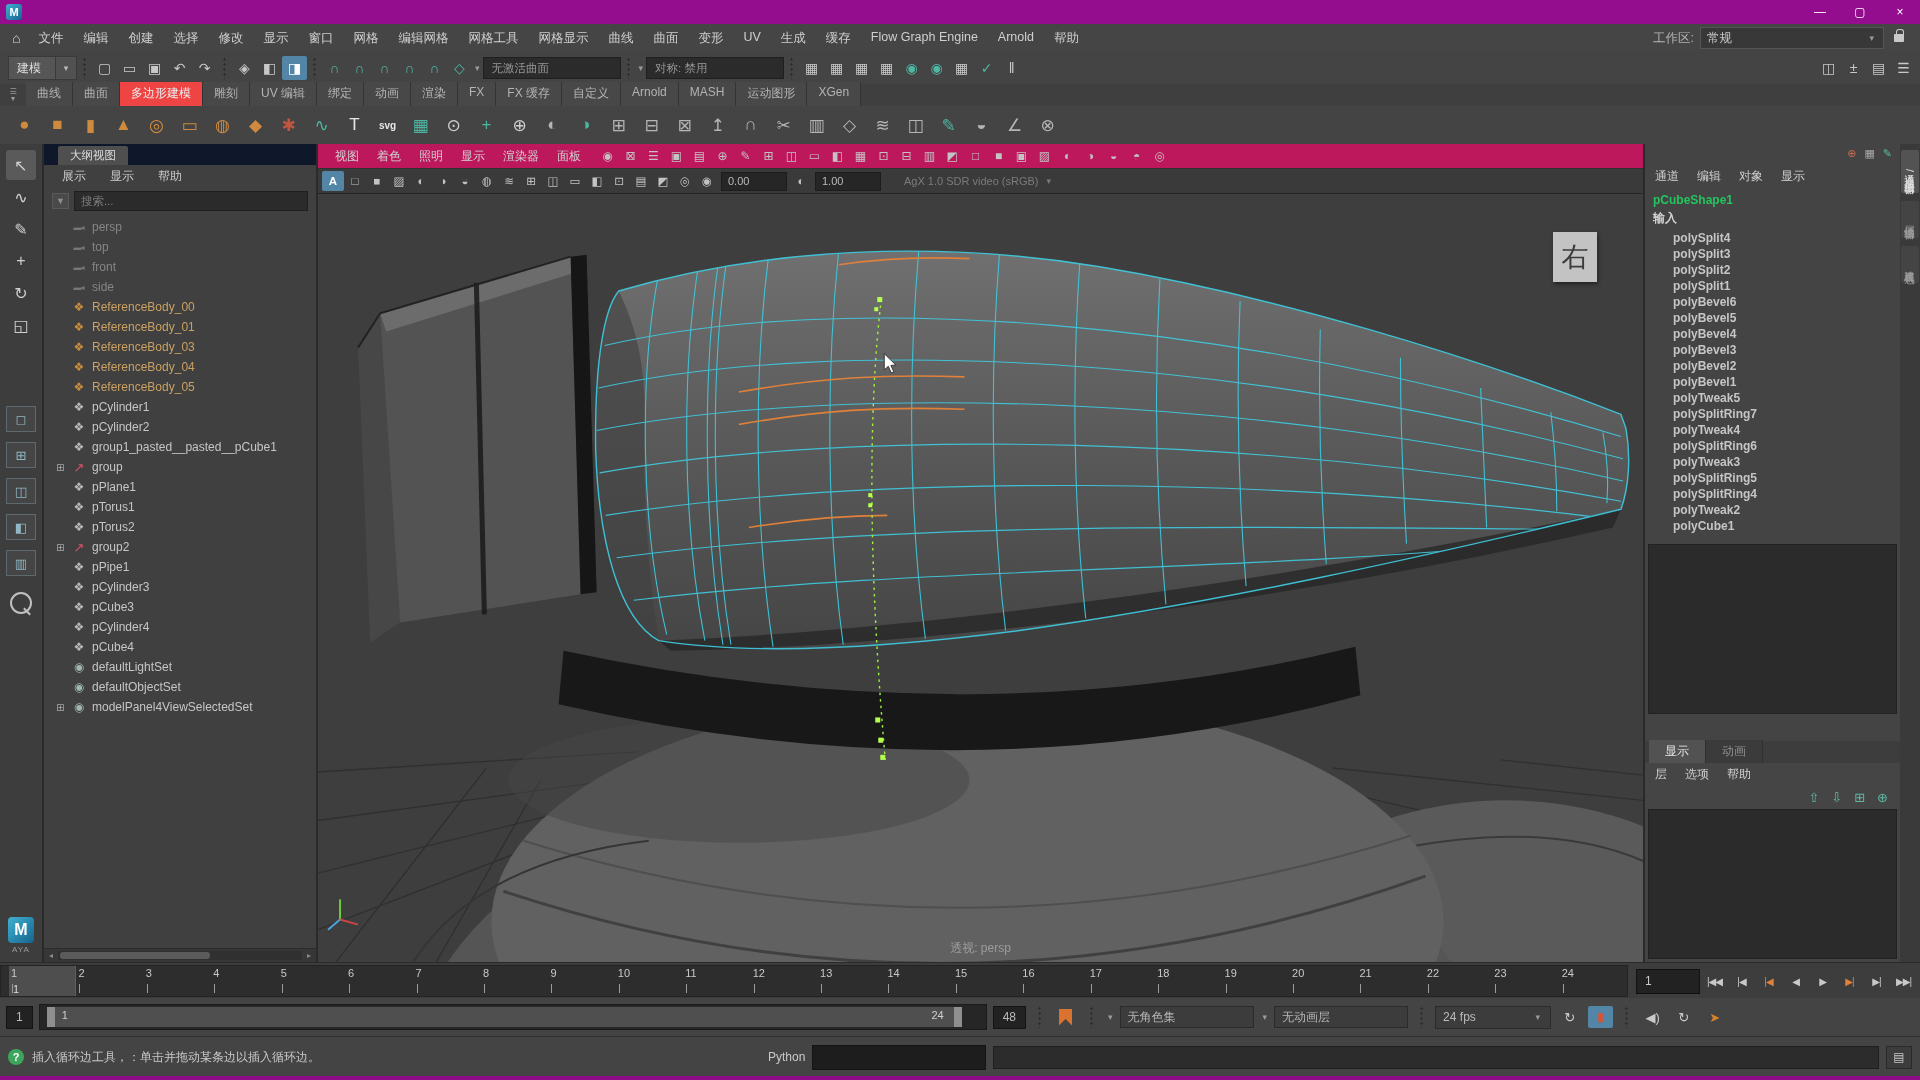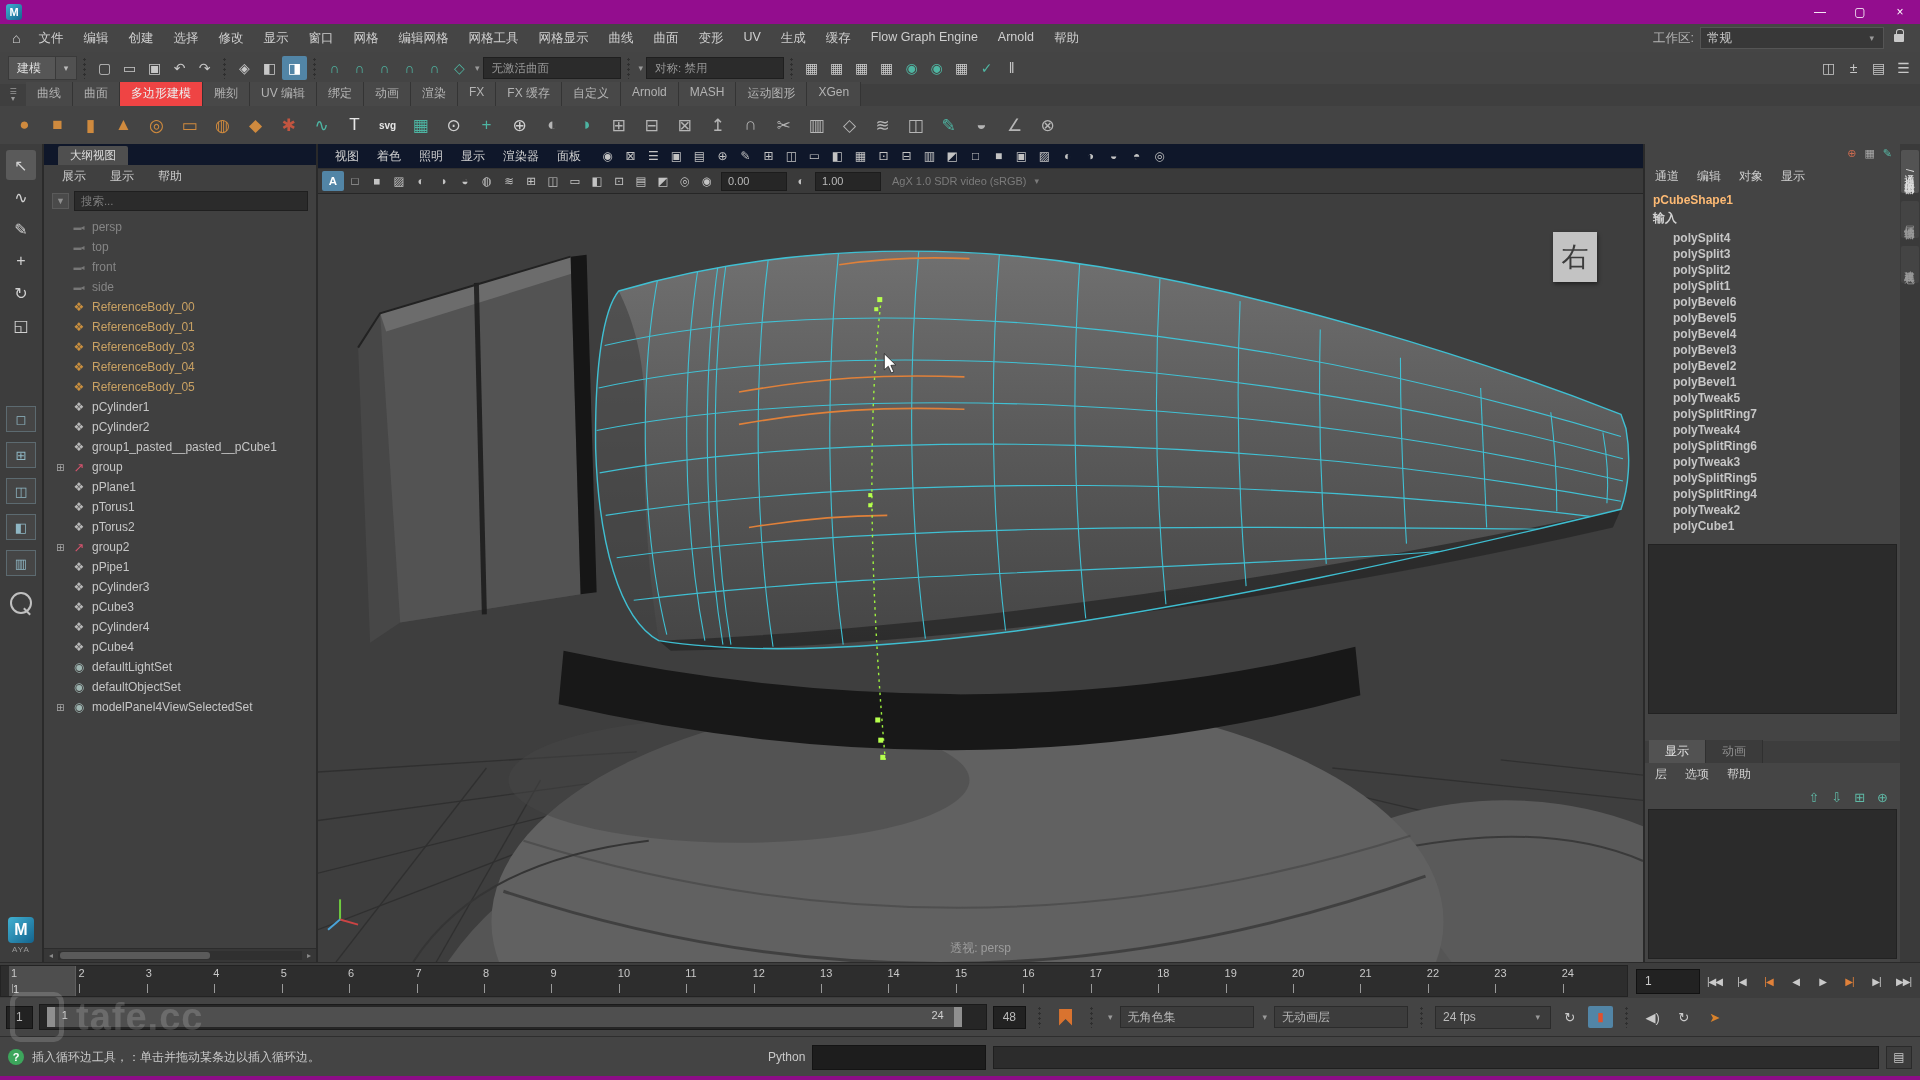--- a/index.html
+++ b/index.html
@@ -79,40 +79,40 @@
   .oitem.ref{color:#c9a163;} .oitem.ref .oicon{color:#c98f3f;}
   .oitem.grp .oicon{color:#d6536d;font-size:13px;}
   .oitem.set .oicon{color:#9fb6b2;}
   .o-scroll{height:13px;background:#373737;display:flex;align-items:center;border-top:1px solid #2c2c2c;}
   .o-scroll .sarr{width:14px;text-align:center;color:#8a8a8a;font-size:8px;}
   .o-scroll .strack{flex:1;height:9px;background:#303030;position:relative;}
   .o-scroll .sthumb{position:absolute;left:2px;top:1px;bottom:1px;width:150px;background:#5a5a5a;border-radius:3px;}
 
   
   .viewport{flex:1;display:flex;flex-direction:column;background:#3e3e3e;border-right:2px solid #2a2a2a;min-width:0;}
-  .vp-menus{height:24px;background:#0f172a;display:flex;align-items:center;font-size:12px;color:#cfcfcf;padding-left:8px;border-bottom:1px solid #303030;}
+  .vp-menus{height:24px;background:#be185d;display:flex;align-items:center;font-size:12px;color:#cfcfcf;padding-left:8px;border-bottom:1px solid #303030;}
   .vp-mitem{padding:0 9px;white-space:nowrap;}
   .vp-iconstrip{display:flex;margin-left:6px;}
   .vpi{width:23px;height:20px;display:flex;align-items:center;justify-content:center;color:#c3c3c3;font-size:12px;}
   .vp-bar2{height:24px;background:#3a3a3a;border-bottom:1px solid #262626;display:flex;align-items:center;padding-left:4px;font-size:11px;}
   .vpi2{width:22px;height:20px;display:flex;align-items:center;justify-content:center;color:#c3c3c3;font-size:11.5px;border-radius:2px;}
   .vpi2.active{background:#5285a6;color:#fff;font-weight:bold;}
   .vp-field{width:52px;height:17px;background:#262626;border:1px solid #1c1c1c;color:#b9b9b9;display:flex;align-items:center;padding:0 6px;margin:0 3px;}
-  .vp-trans{color:#7b7b7b;margin-left:8px;display:flex;align-items:center;gap:8px;}
+  .vp-trans{color:#7b7b7b;margin-left:20px;display:flex;align-items:center;gap:8px;}
   .vp-canvas{flex:1;position:relative;overflow:hidden;}
   .vp-canvas svg{position:absolute;inset:0;width:100%;height:100%;}
   .view-badge{position:absolute;right:46px;top:38px;width:44px;height:50px;background:rgba(206,206,206,.92);color:#3c3c3c;
               display:flex;align-items:center;justify-content:center;font-size:27px;box-shadow:1px 2px 4px rgba(0,0,0,.45);}
   .cam-label{position:absolute;bottom:5px;left:50%;transform:translateX(-50%);color:#9c9c9c;font-size:12px;}
 
   
   .channel{width:255px;background:#444;display:flex;flex-direction:column;font-size:12px;}
   .ch-top{height:18px;display:flex;justify-content:flex-end;gap:8px;padding:3px 8px 0;font-size:11px;}
   .ch-menus{height:22px;display:flex;gap:18px;padding-left:10px;align-items:center;color:#cfcfcf;}
-  .ch-node{font-weight:bold;color:#fdba74;padding:6px 0 2px 8px;}
+  .ch-node{font-weight:bold;color:#22c55e;padding:6px 0 2px 8px;}
   .ch-section{font-weight:bold;color:#d2d2d2;padding:1px 0 3px 8px;}
   .ch-item{height:16px;line-height:16px;padding-left:28px;font-weight:bold;color:#c6c6c6;}
   .ch-black{height:168px;background:#2b2b2b;border:1px solid #222;margin:10px 3px 0;}
   .layer{margin-top:auto;}
   .l-tabs{display:flex;height:22px;align-items:flex-end;padding-left:4px;background:#3d3d3d;}
   .l-tab{padding:3px 16px;background:#3b3b3b;color:#8f8f8f;border-right:1px solid #303030;}
   .l-tab.active{background:#525252;color:#e2e2e2;}
   .l-menus{height:22px;display:flex;gap:18px;padding-left:10px;align-items:center;color:#cfcfcf;background:#454545;}
   .l-icons{height:24px;display:flex;justify-content:flex-end;gap:12px;padding-right:12px;align-items:center;color:#5fb8a5;font-size:13px;background:#454545;}
   .l-black{height:148px;background:#2b2b2b;border:1px solid #222;margin:0 3px 3px;}
@@ -1129,18 +1129,14 @@
     <div class="cmd">
       <span>Python</span>
       <input class="in" value="" style="">
       <div class="out"></div>
       <div class="script-icon">▤</div>
     </div>
   </div>
 
   <div class="abs purpleline"></div>
 
-  <div class="watermark">
-    <div class="wm-logo"></div>
-    <div class="wm-text">tafe.cc</div>
-  </div>
 
 </div>
 
 </body></html>

